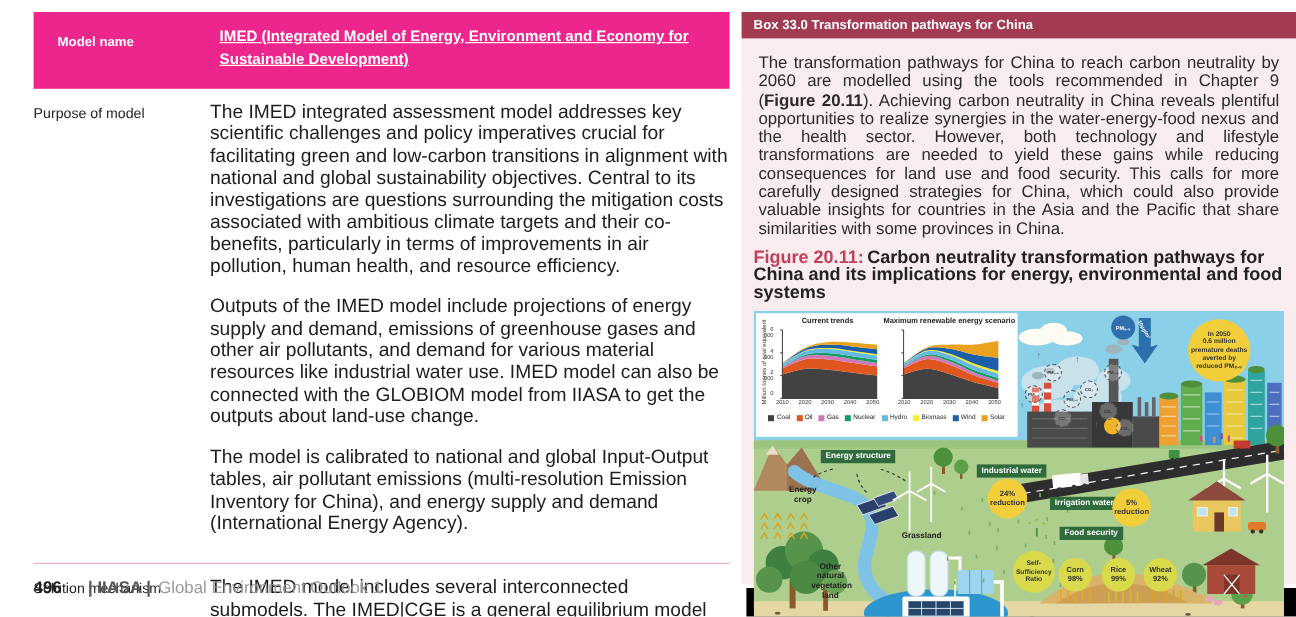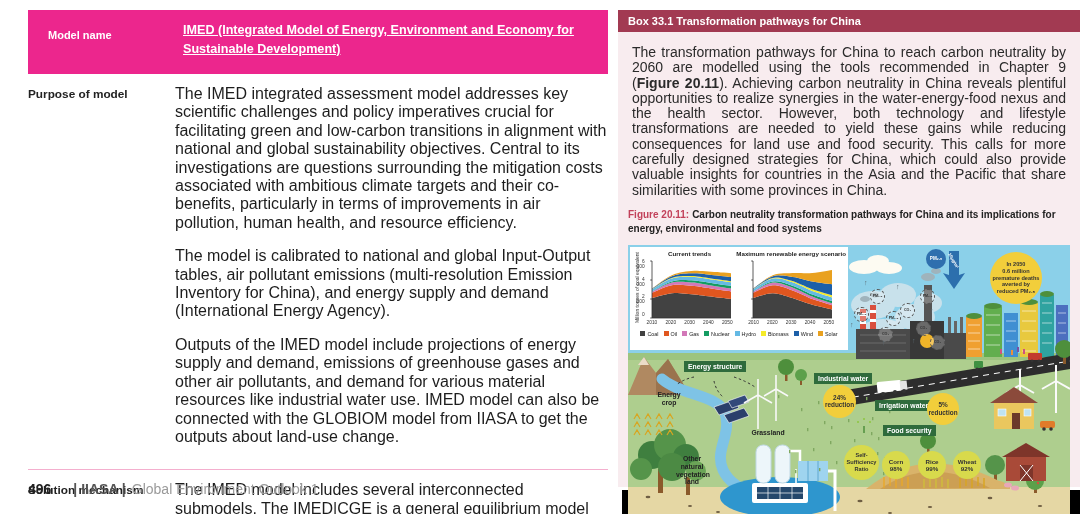--- a/index.html
+++ b/index.html
@@ -5,35 +5,35 @@
   html,body{margin:0;padding:0;background:#fff;}
   #page{position:relative;width:1080px;height:514px;background:#fff;overflow:hidden;
         font-family:"Liberation Sans","DejaVu Sans",sans-serif;color:#222;}
 
   
   .left-panel{position:absolute;left:28px;top:10px;width:580px;}
   .tbl-header{display:flex;background:#EC268D;color:#fff;padding:10px 0 10px 20px;min-height:44px;}
   .tbl-header .hlbl{width:135px;font-size:11px;font-weight:bold;padding-top:9px;}
   .tbl-header .httl{flex:1;font-size:12.6px;font-weight:bold;line-height:1.5;padding:1px 14px 0 0;text-decoration:underline;}
   .tbl-row{display:flex;padding:11px 0 6px 0;}
-  .row-label{width:147px;font-weight:bold;font-size:11.8px;padding-top:2px;}
+  .row-label{width:147px;font-weight:normal;font-size:11.8px;padding-top:2px;}
   .row-content{flex:1;font-size:16px;line-height:18.4px;color:#1d1d1d;}
   .row-content p{margin:0 0 15px 0;}
   .row-divider{border-top:1.5px solid #F4AFCE;margin:2px 0 0 0;}
   .page-footer{position:absolute;left:28px;top:481px;font-size:14px;display:flex;align-items:flex-end;}
   .pf-num{font-weight:bold;color:#222;}
   .pf-org{margin-left:22px;color:#555;font-weight:bold;}
   .pf-title{margin-left:6px;color:#9a9a9a;}
 
   
   .box{position:absolute;left:618px;top:10px;width:462px;height:477px;background:#F8ECEF;}
   .box-header{background:#A23A52;color:#fff;font-weight:bold;font-size:11px;padding:5px 10px;}
   .box-body{padding:9px 10px 0 10px;}
   .box-text{margin:4px;font-size:14px;line-height:15.3px;text-align:justify;color:#2a2a2a;}
-  .fig-caption{margin:10px 0 0 0;font-size:10px;font-weight:bold;line-height:14.5px;color:#222;}
+  .fig-caption{margin:10px 0 0 0;font-size:15px;font-weight:bold;line-height:14.5px;color:#222;}
   .cap-prefix{color:#C2415A;margin-right:3px;}
   .source-line{margin:4px 2px 0 0;text-align:right;font-size:8.6px;font-style:italic;color:#777;}
   .black-bar{position:absolute;left:622px;top:490px;width:458px;height:24px;background:#000;}
 
   
   .figure{position:relative;width:442px;height:272px;margin-top:8px;overflow:hidden;}
   .scene{position:absolute;left:0;top:0;width:442px;height:272px;z-index:1;}
 
   .chart-panel{position:absolute;left:2px;top:2px;width:218px;height:103px;background:#fff;z-index:2;
                padding:3px 2px 2px 2px;box-sizing:border-box;}
@@ -75,43 +75,43 @@
   <div class="left-panel">
     <div class="tbl-header">
       <div class="hlbl">Model name</div>
       <div class="httl">IMED (Integrated Model of Energy, Environment and Economy for Sustainable Development)</div>
     </div>
 
     <div class="tbl-row">
       <div class="row-label">Purpose of model</div>
       <div class="row-content">
         <p>The IMED integrated assessment model addresses key scientific challenges and policy imperatives crucial for facilitating green and low-carbon transitions in alignment with national and global sustainability objectives. Central to its investigations are questions surrounding the mitigation costs associated with ambitious climate targets and their co-benefits, particularly in terms of improvements in air pollution, human health, and resource efficiency.</p>
+        <p>Outputs of the IMED model include projections of energy supply and demand, emissions of greenhouse gases and other air pollutants, and demand for various material resources like industrial water use. IMED model can also be connected with the GLOBIOM model from IIASA to get the outputs about land-use change.</p>
         <p>The model is calibrated to national and global Input-Output tables, air pollutant emissions (multi-resolution Emission Inventory for China), and energy supply and demand (International Energy Agency).</p>
-        <p>Outputs of the IMED model include projections of energy supply and demand, emissions of greenhouse gases and other air pollutants, and demand for various material resources like industrial water use. IMED model can also be connected with the GLOBIOM model from IIASA to get the outputs about land-use change.</p>
       </div>
     </div>
 
     <div class="row-divider"></div>
 
     <div class="tbl-row">
       <div class="row-label">Solution mechanism</div>
       <div class="row-content">
         <p>The IMED model includes several interconnected submodels. The IMED|CGE is a general equilibrium model solved by Mathematical Programming System for General Equilibrium under the General Algebraic Modeling System (GAMS/MPSGE) at a one-year time step. IMED|TEC model draws on the energy system cost minimization based on linear optimization programming. These two models could be combined with the IMED|HEL model for human health impact assessment and GLOBIOM from IIASA for</p>
       </div>
     </div>
   </div>
 
   <div class="page-footer">
     <span class="pf-num">496</span>
     <span class="pf-org">| IIASA |</span>
     <span class="pf-title">Global Environment Outlook 1</span>
   </div>
 
   <div class="box">
-    <div class="box-header">Box 33.1 Transformation pathways for China</div>
+    <div class="box-header">Box 33.0 Transformation pathways for China</div>
     <div class="box-body">
       <p class="box-text"><span>The transformation pathways for China to reach carbon neutrality by 2060 are modelled using the tools recommended in Chapter 9 (</span><b>Figure 20.11</b><span>). Achieving carbon neutrality in China reveals plentiful opportunities to realize synergies in the water-energy-food nexus and the health sector. However, both technology and lifestyle transformations are needed to yield these gains while reducing consequences for land use and food security. This calls for more carefully designed strategies for China, which could also provide valuable insights for countries in the Asia and the Pacific that share similarities with some provinces in China.</span></p>
 
       <p class="fig-caption">
         <span class="cap-prefix">Figure 20.11:</span><span>Carbon neutrality transformation pathways for China and its implications for energy, environmental and food systems</span>
       </p>
 
       <div class="figure">
 
         <svg class="scene" viewBox="0 0 442 272" preserveAspectRatio="none">

